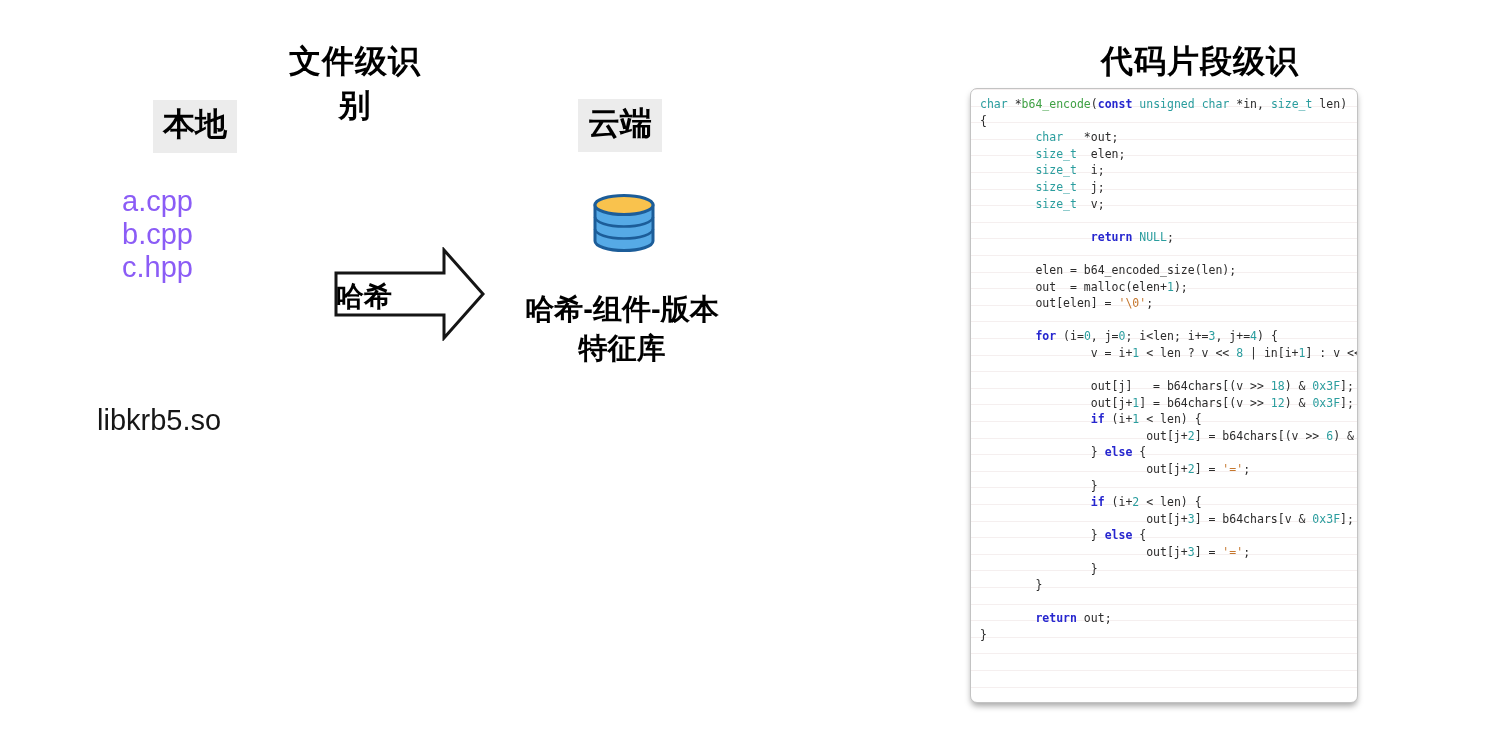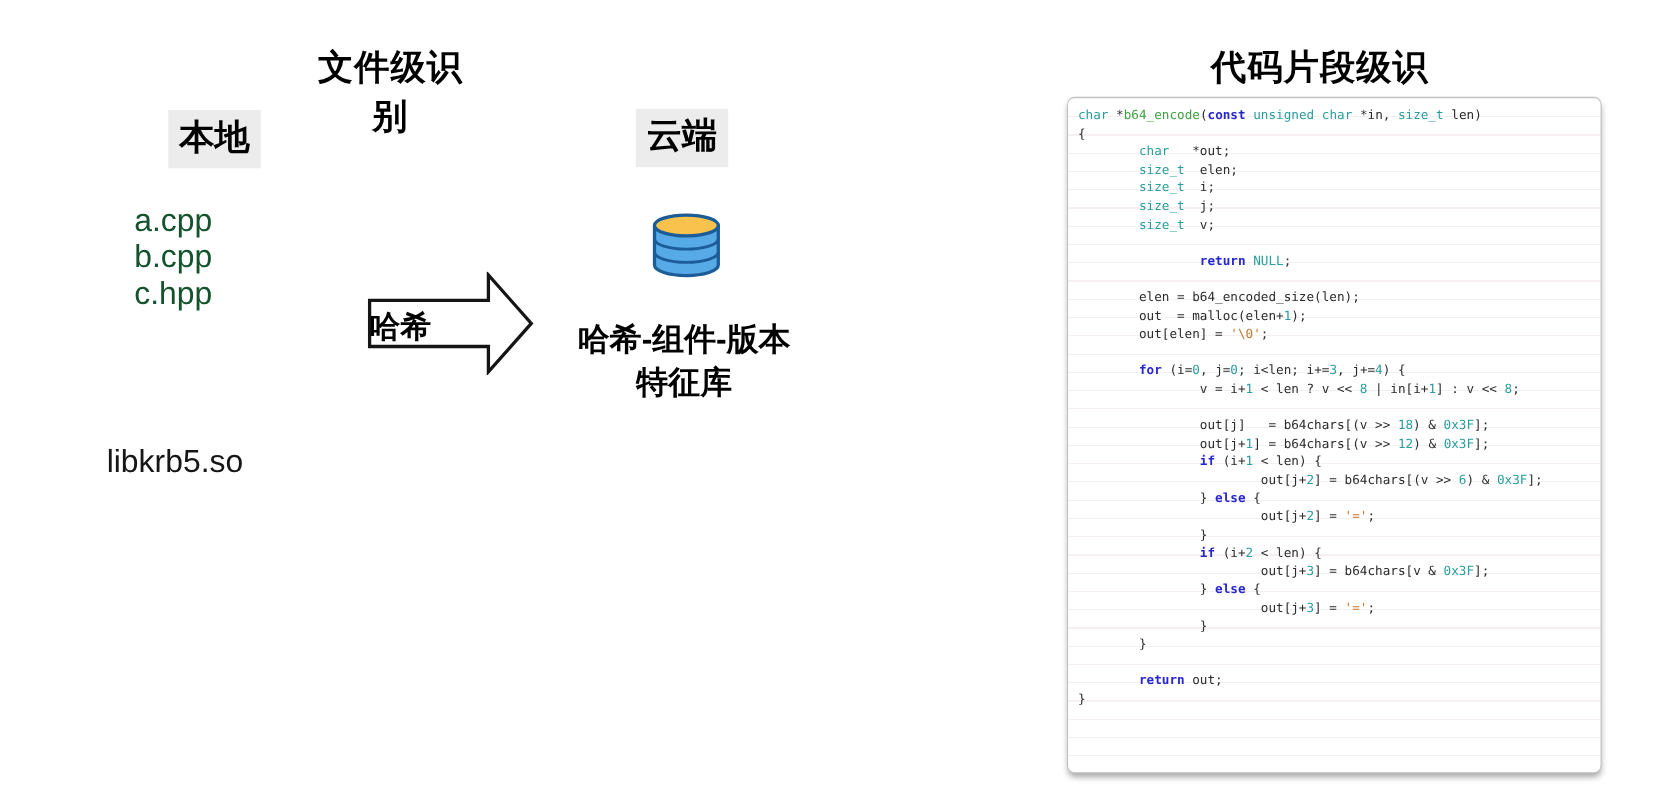--- a/index.html
+++ b/index.html
@@ -7,28 +7,28 @@
     width:1508px; height:736px; background:#ffffff; position:relative;
     overflow:hidden; font-family:"Liberation Sans", sans-serif;
   }
   .abs { position:absolute; }
   .cjk {
     font-family:Liberation Sans, sans-serif;
     font-weight:700; color:#000;
   }
   .section-title { font-size:32px; text-align:center; letter-spacing:1px; }
   .tag { background:#ececec; font-size:32px; padding:3px 10px 6px 10px; }
-  .file-list { font-size:29px; line-height:33px; color:#14532d; }
+  .file-list { font-size:29px; line-height:33px; color:#8b5cf6; }
   .file-item { white-space:pre; }
   .lib-label { font-size:29px; color:#161616; }
   .arrow-label { font-size:28px; }
   .caption { font-size:29px; line-height:39px; text-align:center;margin-top:20px; }
 
   .code-box {
-    left:970px; top:88px; width:486px; height:615px;
+    left:970px; top:88px; width:388px; height:615px;
     box-sizing:border-box;
     background:#ffffff;
     background-image:repeating-linear-gradient(
       to bottom,
       rgba(205,175,175,0.20) 0px, rgba(205,175,175,0.20) 1px,
       transparent 1px, transparent 16.6px);
     border:1px solid #c3c3c3; border-radius:7px;
     box-shadow:0 4px 6px -1px rgba(0,0,0,0.35);
     padding:7px 6px 6px 9px;
     overflow:hidden;

